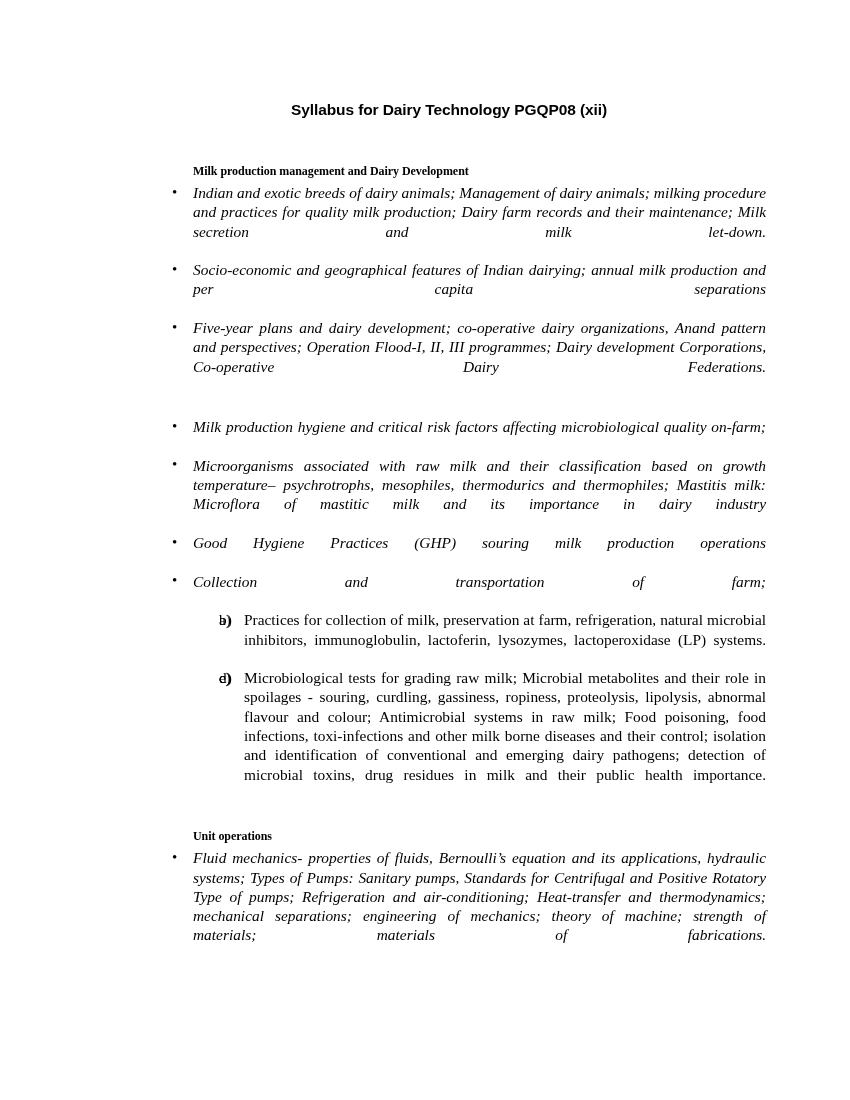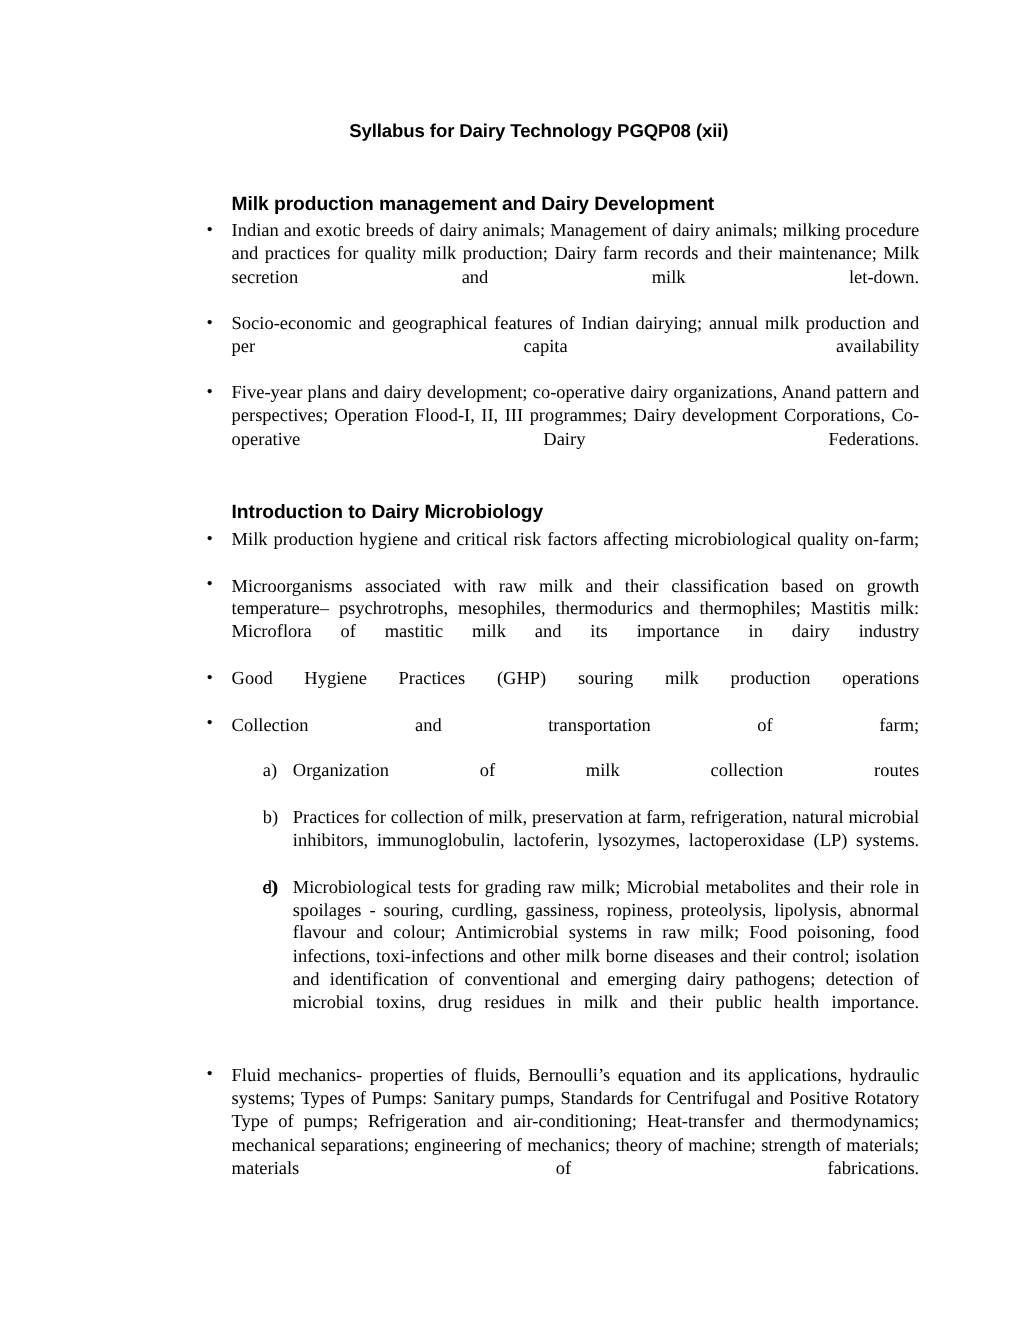--- a/index.html
+++ b/index.html
@@ -46,23 +46,23 @@
   }
 
   .section {
     margin: 0;
   }
   .section + .section {
     margin-top: 22px;
   }
 
   .section-heading {
-    font-family: Liberation Sans, sans-serif;
+    font-family: Liberation Serif, serif;
     font-weight: bold;
-    font-size: 16px;
+    font-size: 12px;
     line-height: 22px;
     margin: 0 0 1px 21px;  
     letter-spacing: -0.05px;
   }
 
   
   ul.bullets {
     list-style: none;
     margin: 0;
     padding: 0;
@@ -81,20 +81,21 @@
   }
   ul.bullets > li > .marker {
     position: absolute;
     left: 0px;
     top: -0.5px;
     font-size: 15px;
     line-height: 19.3px;
   }
   .li-text {
     display: block;
+    font-style: italic;
   }
 
   
   ol.alpha {
     list-style: none;
     margin: 0;
     padding: 0;
   }
   ol.alpha > li {
     position: relative;
@@ -136,31 +137,30 @@
 
     <div class="section">
       <div class="section-heading">Milk production management and Dairy Development</div>
       <ul class="bullets">
         <li>
           <span class="marker">•</span>
           <span class="li-text">Indian and exotic breeds of dairy animals; Management of dairy animals; milking procedure and practices for quality milk production; Dairy farm records and their maintenance; Milk secretion and milk let-down.</span>
         </li>
         <li>
           <span class="marker">•</span>
-          <span class="li-text">Socio-economic and geographical features of Indian dairying; annual milk production and per capita availability</span>
+          <span class="li-text">Socio-economic and geographical features of Indian dairying; annual milk production and per capita separations</span>
         </li>
         <li>
           <span class="marker">•</span>
           <span class="li-text">Five-year plans and dairy development; co-operative dairy organizations, Anand pattern and perspectives; Operation Flood-I, II, III programmes; Dairy development Corporations, Co-operative Dairy Federations.</span>
         </li>
       </ul>
     </div>
 
     <div class="section">
-      <div class="section-heading">Introduction to Dairy Microbiology</div>
       <ul class="bullets">
         <li>
           <span class="marker">•</span>
           <span class="li-text">Milk production hygiene and critical risk factors affecting microbiological quality on-farm;</span>
         </li>
         <li>
           <span class="marker">•</span>
           <span class="li-text">Microorganisms associated with raw milk and their classification based on growth temperature– psychrotrophs, mesophiles, thermodurics and thermophiles; Mastitis milk: Microflora of mastitic milk and its importance in dairy industry</span>
         </li>
         <li>
@@ -168,40 +168,40 @@
           <span class="li-text">Good Hygiene Practices (GHP) souring milk production operations</span>
         </li>
         <li>
           <span class="marker">•</span>
           <span class="li-text">Collection and transportation of farm;</span>
         </li>
       </ul>
       <ol class="alpha nested-wrap">
         <li>
           <span class="marker">a)</span>
-          <span class="sub-text">Organization of milk collection routes</span>
         </li>
         <li>
           <span class="marker">b)</span>
           <span class="sub-text">Practices for collection of milk, preservation at farm, refrigeration, natural microbial inhibitors, immunoglobulin, lactoferin, lysozymes, lactoperoxidase (LP) systems.</span>
         </li>
         <li>
           <span class="marker">c)</span>
         </li>
         <li>
           <span class="marker">d)</span>
         </li>
         <li>
           <span class="marker">e)</span>
           <span class="sub-text">Microbiological tests for grading raw milk; Microbial metabolites and their role in spoilages - souring, curdling, gassiness, ropiness, proteolysis, lipolysis, abnormal flavour and colour; Antimicrobial systems in raw milk; Food poisoning, food infections, toxi-infections and other milk borne diseases and their control; isolation and identification of conventional and emerging dairy pathogens; detection of microbial toxins, drug residues in milk and their public health importance.</span>
         </li>
       </ol>
     </div>
 
     <div class="section">
+      <div class="section-heading">Unit operations</div>
       <ul class="bullets">
         <li>
           <span class="marker">•</span>
           <span class="li-text">Fluid mechanics- properties of fluids, Bernoulli’s equation and its applications, hydraulic systems; Types of Pumps: Sanitary pumps, Standards for Centrifugal and Positive Rotatory Type of pumps; Refrigeration and air-conditioning; Heat-transfer and thermodynamics; mechanical separations; engineering of mechanics; theory of machine; strength of materials; materials of fabrications.</span>
         </li>
       </ul>
     </div>
 
   </div>
 </div>

